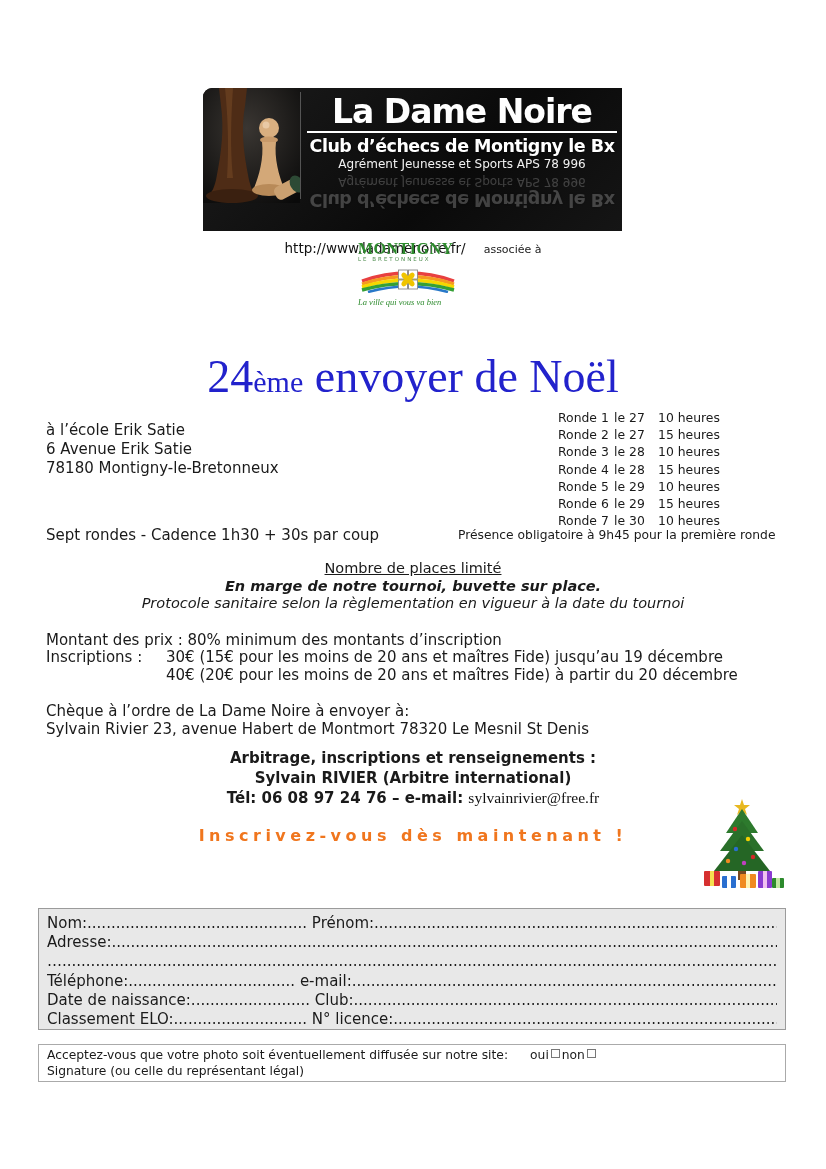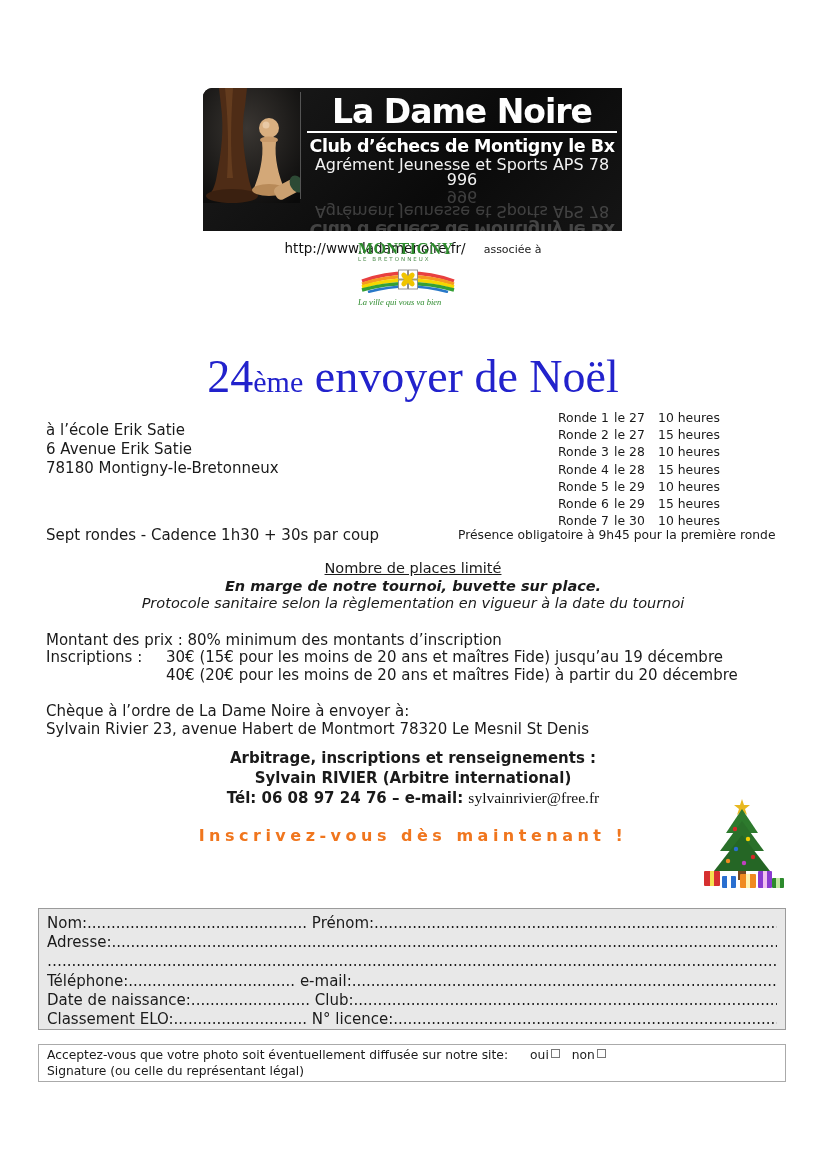--- a/index.html
+++ b/index.html
@@ -10,21 +10,21 @@
   .banner{position:absolute;left:203px;top:88px;width:419px;height:143px;
           background:linear-gradient(135deg,#1c1c1c 0%,#0a0a0a 60%,#151515 100%);
           border-radius:9px 0 0 0;overflow:hidden;}
   .banner-photo{position:absolute;left:0;top:0;width:97px;height:115px;}
   .banner-sep{position:absolute;left:97px;top:4px;width:1px;height:107px;background:#8a8a8a;opacity:.55;}
   .banner-text{position:absolute;left:104px;top:5px;width:310px;text-align:center;color:#fff;}
   .banner-title{font-size:33px;font-weight:bold;letter-spacing:-1px;line-height:37px;
                 border-bottom:2px solid #fff;padding-bottom:1px;}
   .banner-sub{font-size:17.5px;font-weight:bold;letter-spacing:-0.5px;line-height:22px;margin-top:2px;
               text-shadow:0 0 2px #000;}
-  .banner-agr{font-size:16px;line-height:15px;color:#f2f2f2;}
+  .banner-agr{font-size:12px;line-height:15px;color:#f2f2f2;}
   .banner-reflect{transform:scaleY(-1);opacity:.22;filter:blur(.4px);margin-top:1px;}
 
   
   .urlline{position:absolute;left:0;top:240px;width:100%;text-align:center;font-size:13.5px;}
   .urlline a{color:#111;text-decoration:none;}
   .assoc{font-size:11px;margin-left:18px;}
 
   
   .mlogo{position:absolute;left:50%;top:241px;transform:translateX(-50%);width:110px;text-align:left;}
   .mlogo-name{font-family:"Liberation Serif",serif;font-weight:bold;font-size:16px;color:#2e8b2e;letter-spacing:.5px;line-height:15px;}
@@ -73,21 +73,21 @@
   .formbox{position:absolute;left:38px;top:908px;width:748px;height:122px;background:#e8e8e8;
            border:1px solid #9b9b9b;box-sizing:border-box;padding:5px 8px 0 8px;}
   .formrow{font-size:15px;line-height:19.2px;white-space:nowrap;overflow:hidden;}
 
   
   .consent{position:absolute;left:38px;top:1044px;width:748px;height:38px;background:#fff;
            border:1px solid #aaa;box-sizing:border-box;padding:3px 8px 0 8px;font-size:12.3px;line-height:15.5px;}
   .chk{display:inline-block;width:7px;height:7px;border:1px solid #777;background:#fdfdfd;
        margin:0 2px;transform:translateY(-1px);}
   .oui{margin-left:22px;}
-  .non{margin-left:10px;}
+  .non{}
 </style>
 </head>
 <body>
 
 <div class="page">
 
   <div class="banner">
     <svg class="banner-photo" viewBox="0 0 97 115" width="97" height="115">
       <defs>
         <radialGradient id="bgph" cx="45%" cy="35%" r="80%">

